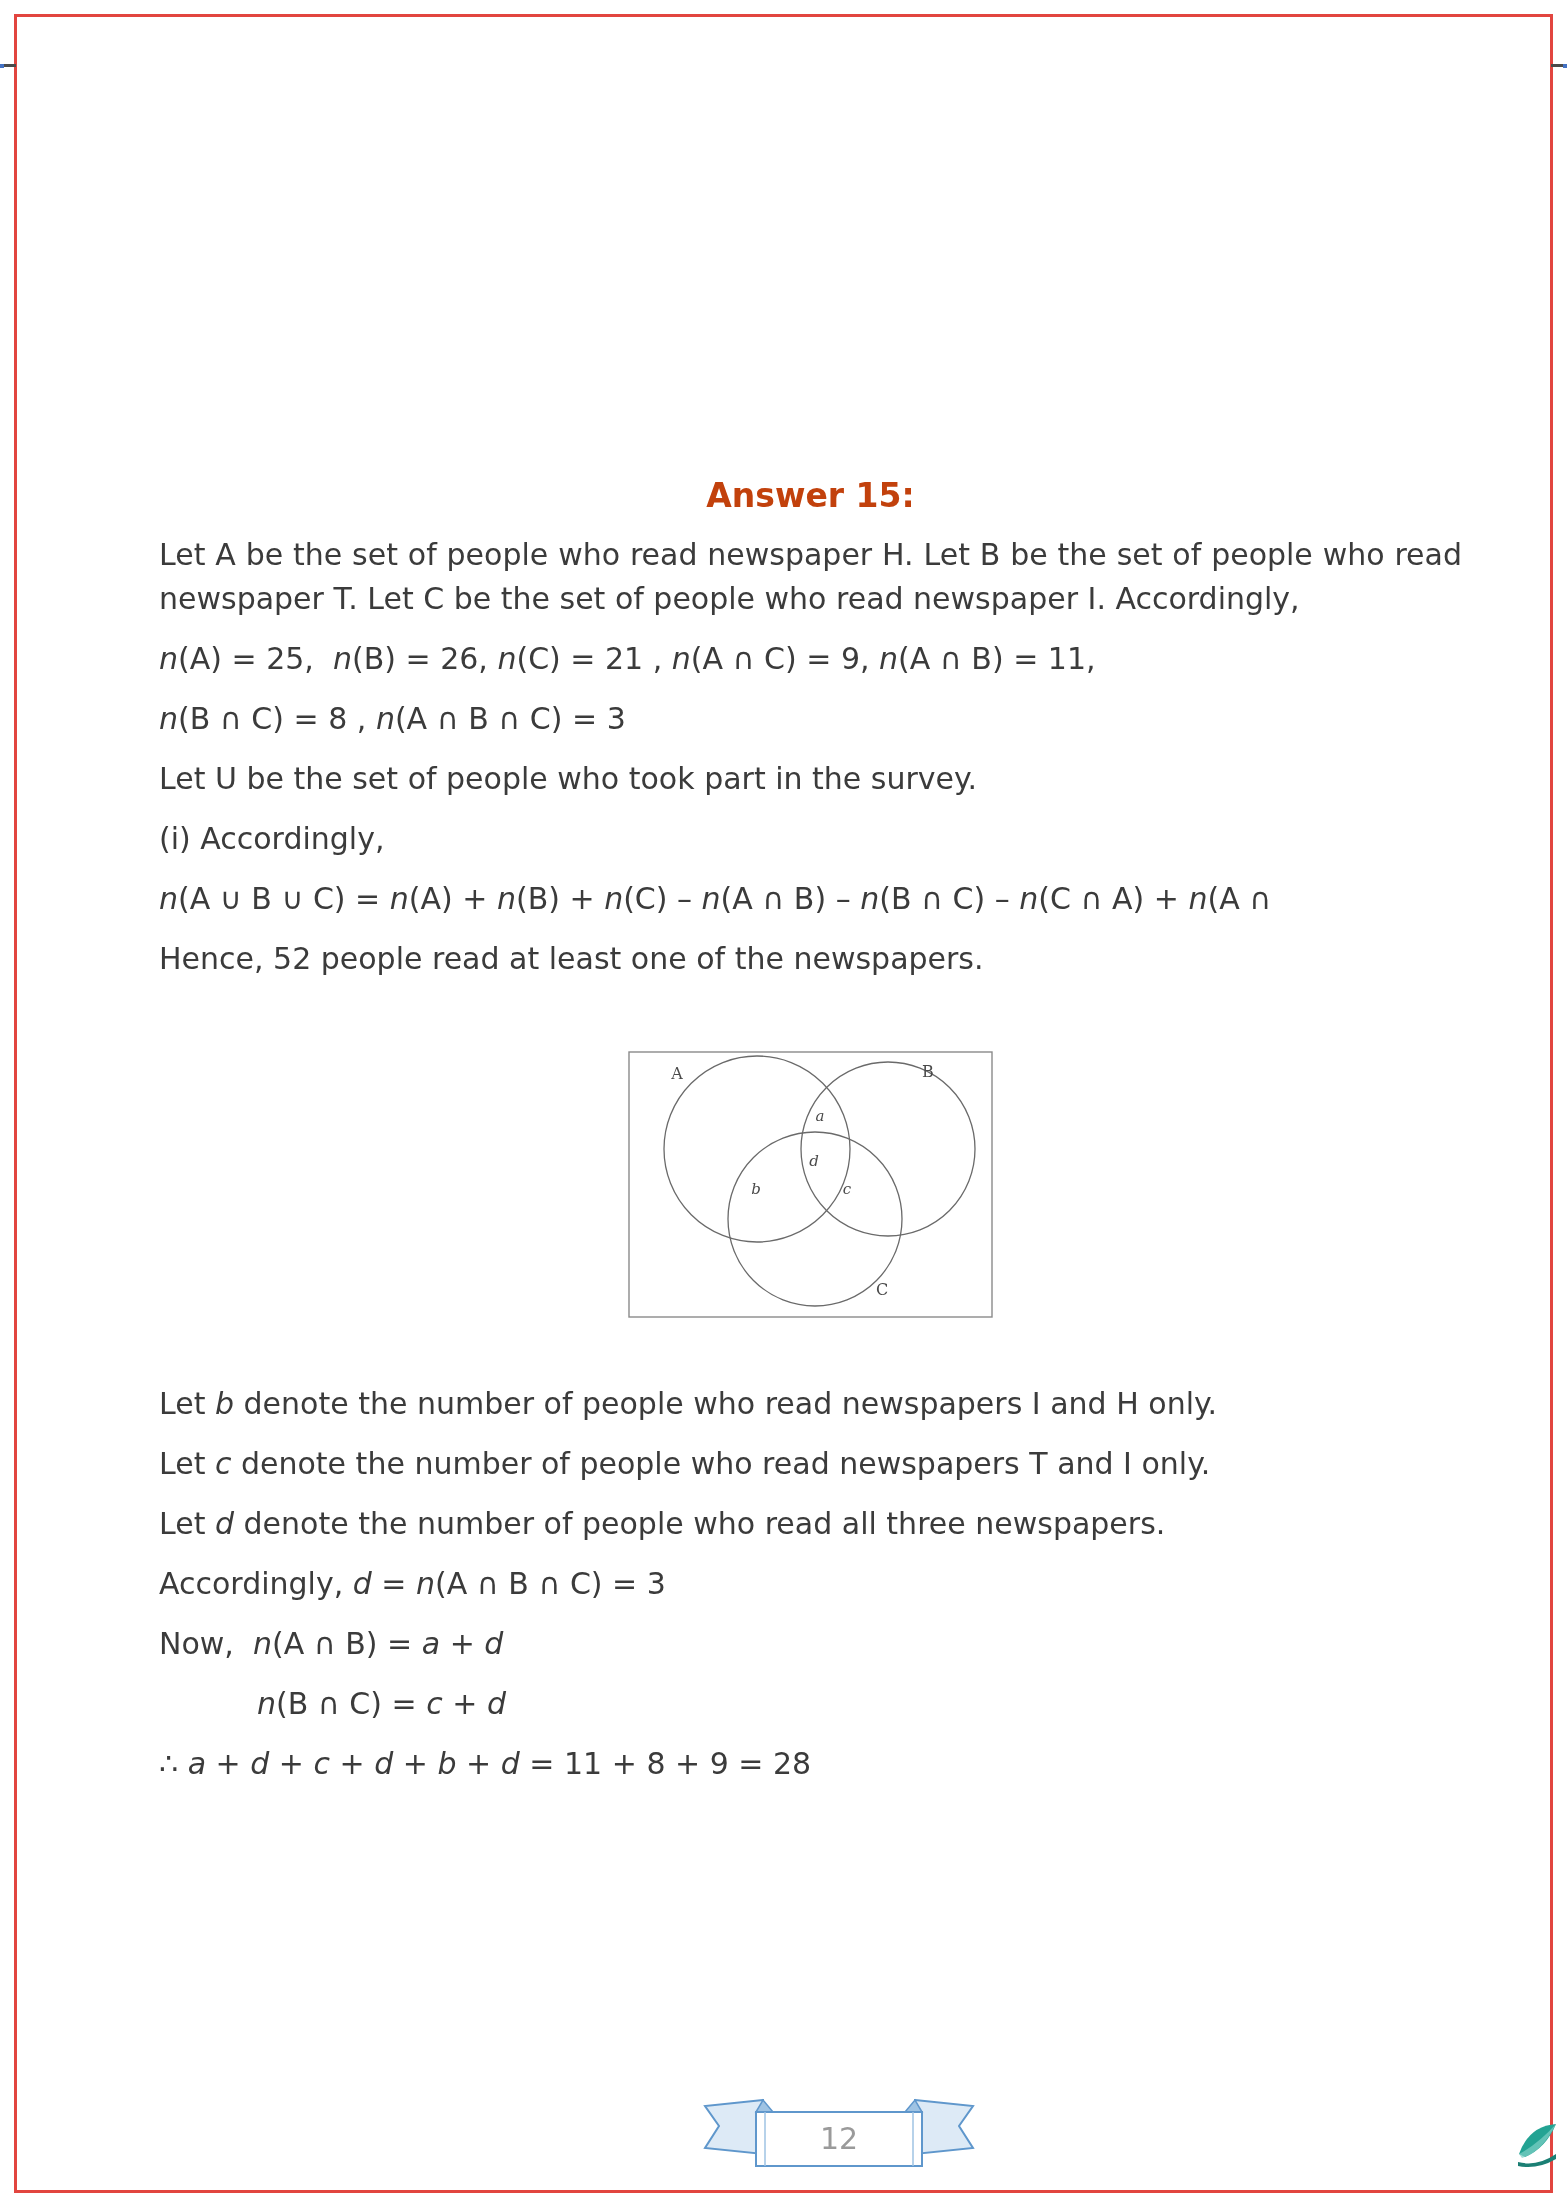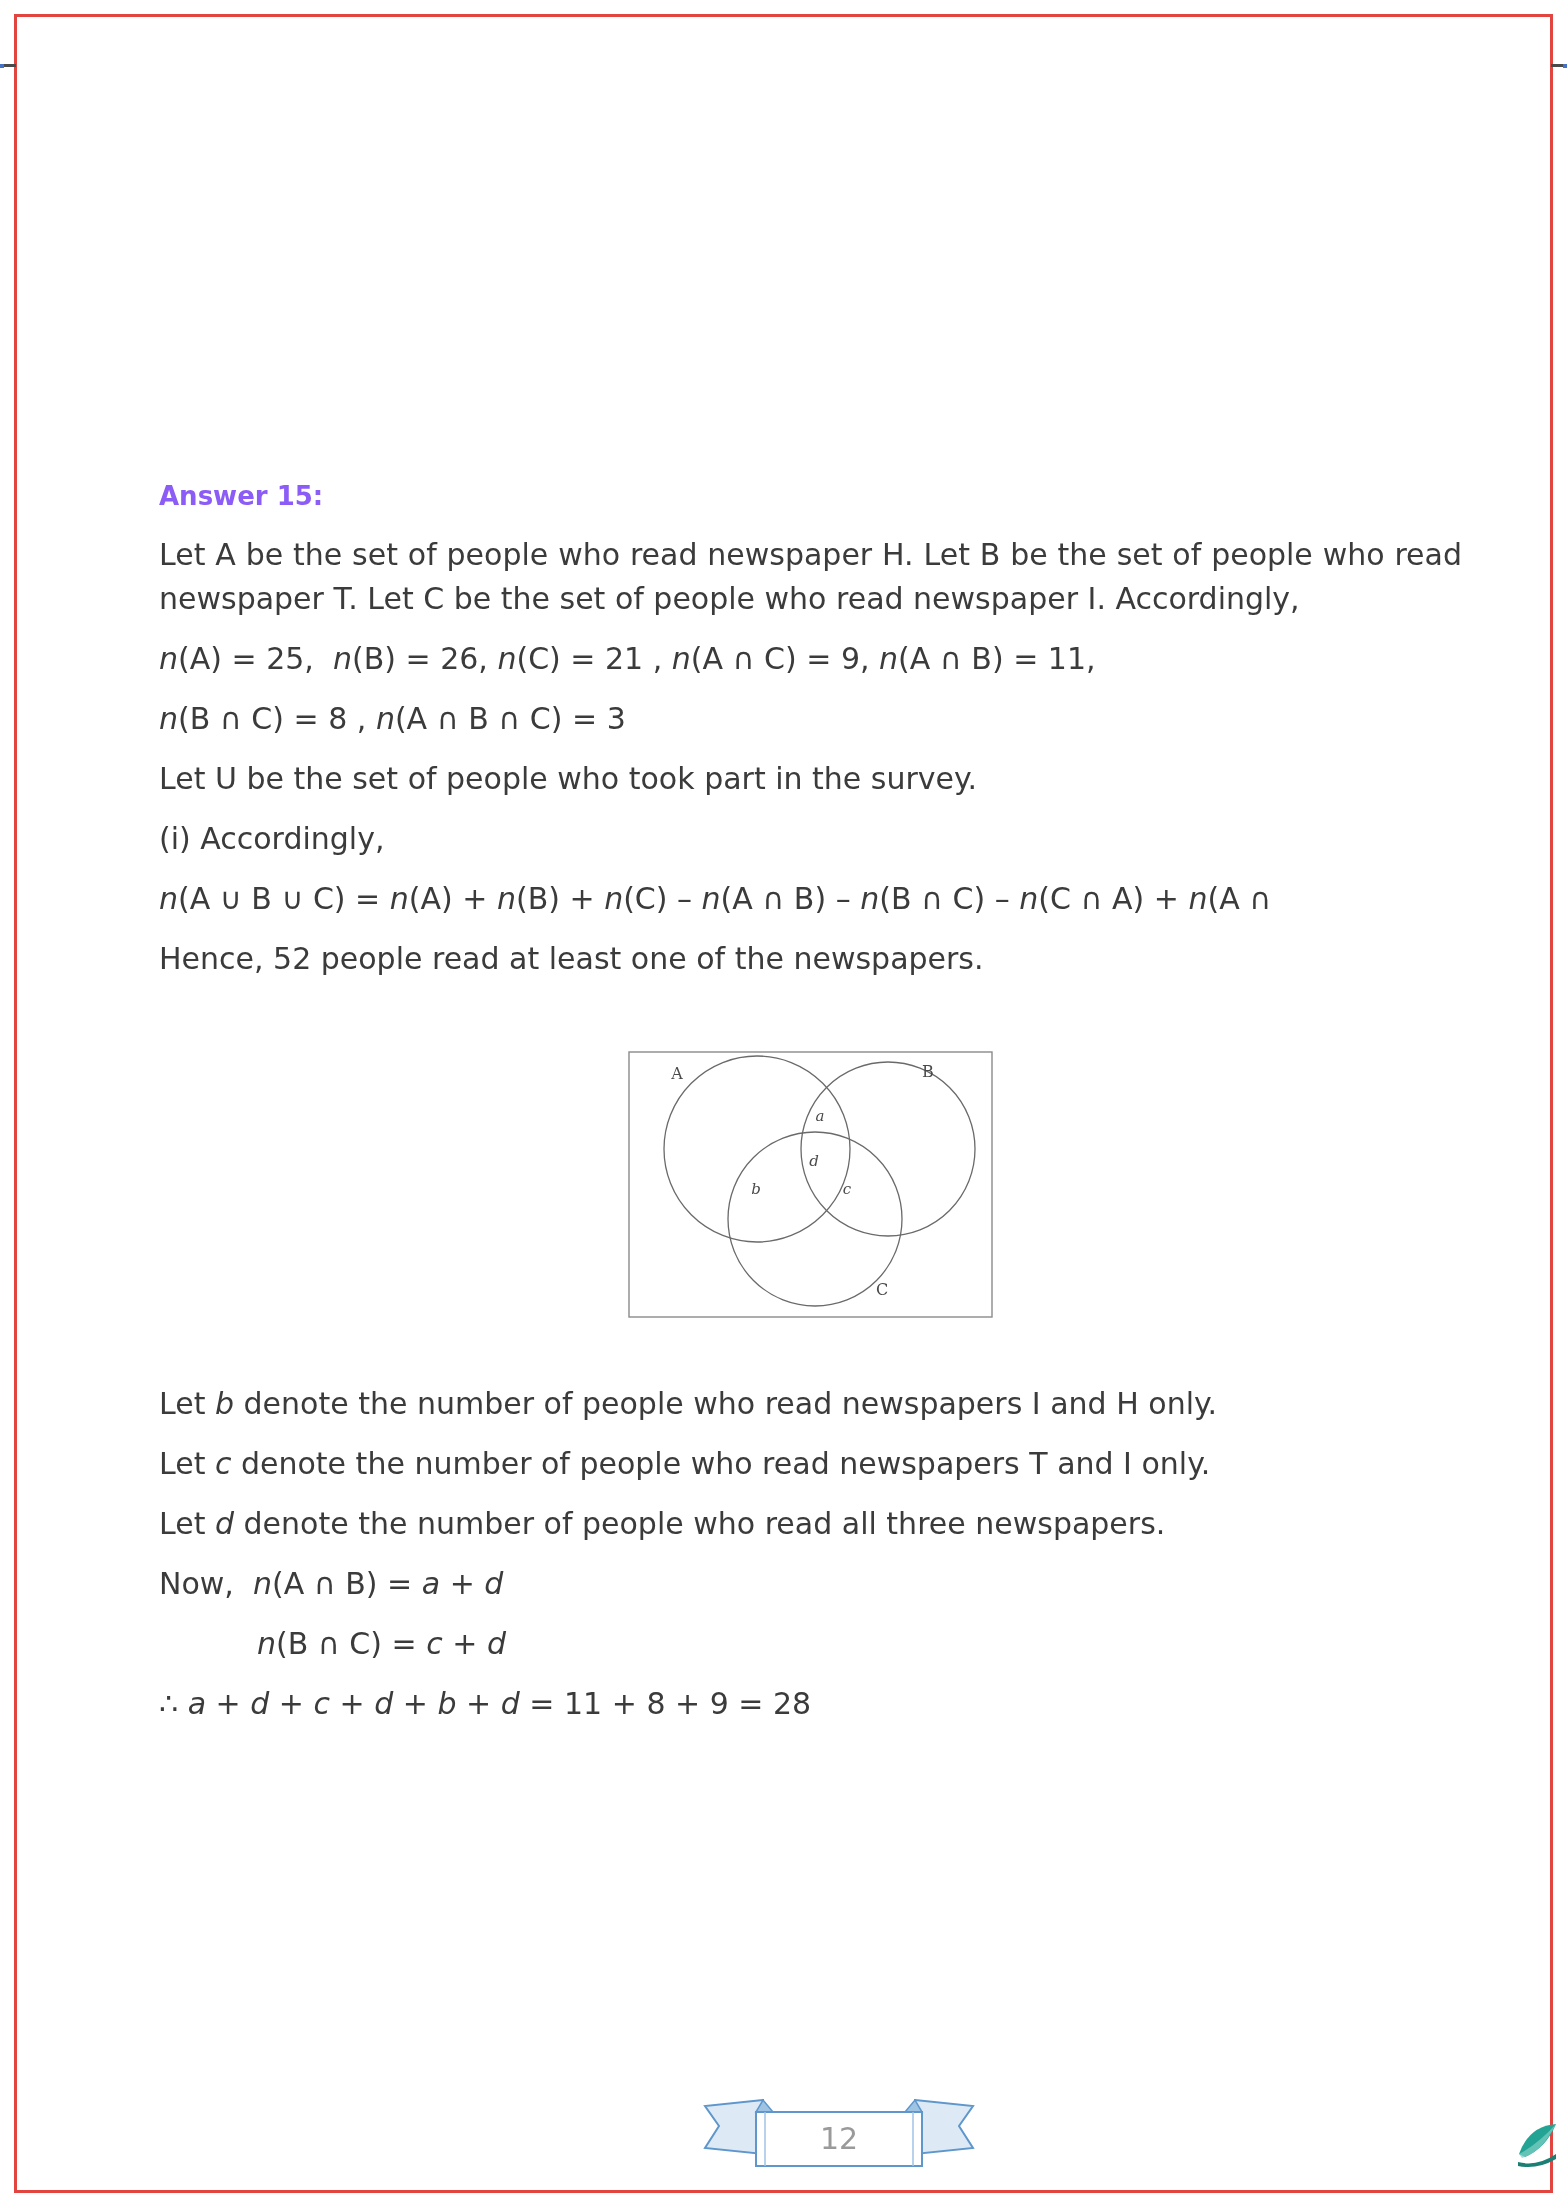--- a/index.html
+++ b/index.html
@@ -19,22 +19,22 @@
   .crop-dash { position:absolute; width:12px; height:3px; background:#4a4a4a; }
   .crop-dash.tl { left:4px; top:64px; }
   .crop-dash.tr { right:4px; top:64px; }
   .crop-dot { position:absolute; width:4px; height:4px; background:#4472c4; }
   .crop-dot.l { left:0; top:64px; }
   .crop-dot.r { right:0; top:64px; }
 
   .content { position:absolute; left:159px; top:473px; width:1303px; }
 
   h2.answer {
-    font-size:26px; line-height:46px; font-weight:bold;
-    color:#8b5cf6; margin-bottom:14px;
+    font-size:33px; line-height:46px; font-weight:bold;
+    color:#c2410c; margin-bottom:14px;text-align:center;
   }
   .line {
     font-size:30px; line-height:44px; margin-bottom:16px;
     white-space:pre-wrap;
   }
   .just { text-align:justify; white-space:normal; }
   .indent { padding-left:98px; }
   .it { font-style:italic; }
 
   .venn-wrap { width:365px; margin:70px auto 64px auto; }
@@ -86,20 +86,21 @@
       <text class="venn-region" x="192" y="70" text-anchor="middle">a</text>
       <text class="venn-region" x="186" y="115" text-anchor="middle">d</text>
       <text class="venn-region" x="128" y="143" text-anchor="middle">b</text>
       <text class="venn-region" x="219" y="143" text-anchor="middle">c</text>
     </svg>
   </div>
 
   <p class="line"><span>Let </span><span class="it">b</span><span> denote the number of people who read newspapers I and H only.</span></p>
   <p class="line"><span>Let </span><span class="it">c</span><span> denote the number of people who read newspapers T and I only.</span></p>
   <p class="line"><span>Let </span><span class="it">d</span><span> denote the number of people who read all three newspapers.</span></p>
+  <p class="line"><span>Accordingly, </span><span class="it">d</span><span> = </span><span class="it">n</span><span>(A ∩ B ∩ C) = 3</span></p>
   <p class="line"><span>Now,  </span><span class="it">n</span><span>(A ∩ B) = </span><span class="it">a</span><span> + </span><span class="it">d</span></p>
   <p class="line indent"><span class="it">n</span><span>(B ∩ C) = </span><span class="it">c</span><span> + </span><span class="it">d</span></p>
   <p class="line"><span>∴ </span><span class="it">a</span><span> + </span><span class="it">d</span><span> + </span><span class="it">c</span><span> + </span><span class="it">d</span><span> + </span><span class="it">b</span><span> + </span><span class="it">d</span><span> = 11 + 8 + 9 = 28</span></p>
 
 </div>
 
 <div class="ribbon">
   <svg width="280" height="82" viewBox="0 0 280 82">
     <polygon points="64,10 6,16 20,36 6,58 64,64" fill="#ddeaf6" stroke="#5f97cc" stroke-width="2"></polygon>
     <polygon points="216,10 274,16 260,36 274,58 216,64" fill="#ddeaf6" stroke="#5f97cc" stroke-width="2"></polygon>

